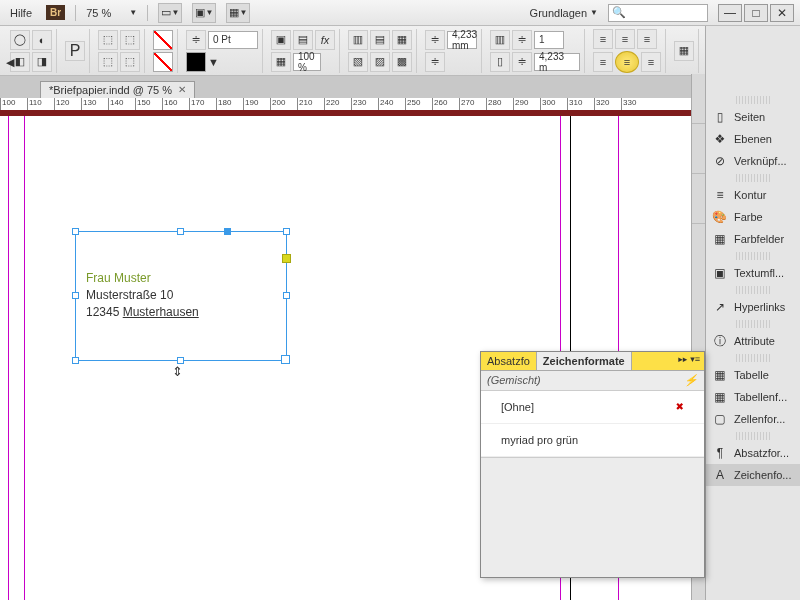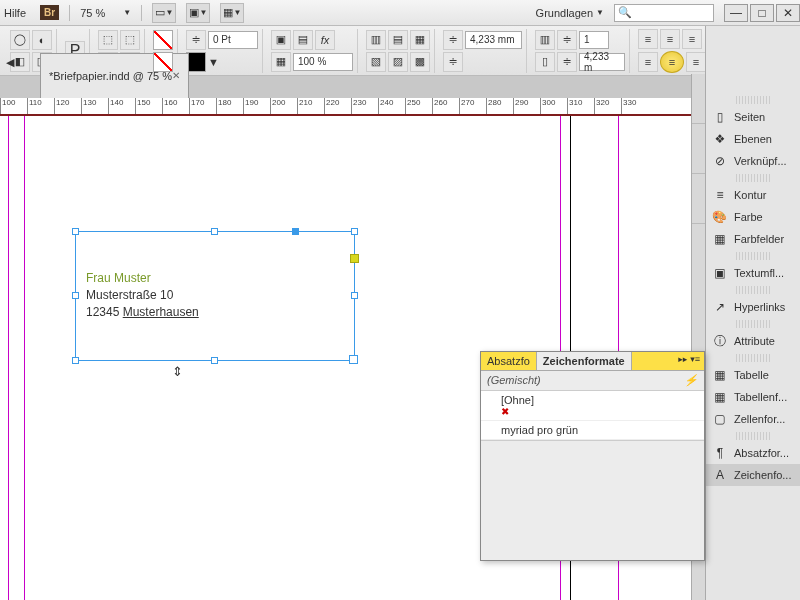--- a/index.html
+++ b/index.html
@@ -1,19 +1,19 @@
 <!DOCTYPE html>
 <html><head>
 <meta charset="utf-8">
 <style>
 * { box-sizing: border-box; margin: 0; padding: 0; font-family: "Segoe UI", Tahoma, sans-serif; }
 body { background: #e8e8e8; width: 800px; height: 600px; overflow: hidden; position: relative; font-size: 11px; color: #333; }
 
 
-.menu-bar { height: 26px; background: linear-gradient(#f5f5f5,#e5e5e5); border-bottom: 1px solid #bbb; display: flex; align-items: center; padding: 0 0; gap: 10px; }
+.menu-bar { height: 26px; background: linear-gradient(#f5f5f5,#e5e5e5); border-bottom: 1px solid #bbb; display: flex; align-items: center; padding: 0 6px; gap: 10px; }
 .menu-bar .help { padding: 0 4px; }
 .menu-bar .br { background: #4a3020; color: #e8c080; font-weight: bold; padding: 2px 4px; font-size: 10px; }
 .menu-bar .zoom { display: flex; align-items: center; gap: 18px; }
 .menu-bar .tri { font-size: 8px; }
 .menu-bar .iconbtn { width: 24px; height: 20px; background: #ddd; border: 1px solid #bbb; display: inline-flex; align-items: center; justify-content: center; }
 .menu-bar .spacer { flex: 1; }
 .menu-bar .workspace { display: flex; align-items: center; gap: 3px; }
 .menu-bar .search { width: 100px; height: 18px; background: #fff; border: 1px solid #aaa; display: flex; align-items: center; padding: 0 3px; }
 .win-controls { display: flex; gap: 2px; margin-left: auto; }
 .win-controls div { width: 24px; height: 18px; background: #e5e5e5; border: 1px solid #999; display: flex; align-items: center; justify-content: center; font-size: 12px; }
@@ -25,34 +25,34 @@
 .tb-ico { width: 20px; height: 20px; background: #e8e8e8; border: 1px solid #ccc; display: inline-flex; align-items: center; justify-content: center; font-size: 11px; }
 .tb-row { display: flex; gap: 2px; align-items: center; }
 .tb-field { height: 18px; background: #fff; border: 1px solid #aaa; padding: 0 4px; font-size: 10px; display: flex; align-items: center; }
 .swatch-none { width: 20px; height: 20px; background: #fff; border: 1px solid #aaa; position: relative; }
 .swatch-none:after { content: ""; position: absolute; left: 0; top: 0; right: 0; bottom: 0; background: linear-gradient(to top right, transparent 45%, red 45%, red 55%, transparent 55%); }
 .swatch-black { width: 20px; height: 20px; background: #000; border: 1px solid #aaa; }
 .highlight-btn { width: 24px; height: 22px; border-radius: 50%; background: radial-gradient(#ffe97a,#e8c838); border: 1px solid #c8a820; display: flex; align-items: center; justify-content: center; }
 
 
 .tab-bar { height: 22px; background: #c8c8c8; display: flex; align-items: flex-end; padding-left: 40px; }
-.doc-tab { background: #e8e8e8; border: 1px solid #999; border-bottom: none; padding: 16px 8px; font-size: 11px; display: flex; align-items: flex-start; }
+.doc-tab { background: #e8e8e8; border: 1px solid #999; border-bottom: none; padding: 2px 8px; font-size: 11px; display: flex; align-items: flex-start; gap: 6px; }
 .doc-tab .x { font-size: 10px; color: #666; }
 
 
-.ruler { height: 18px; background: #fff; border-bottom: 2px solid #7f1d1d; display: flex; font-size: 8px; color: #444; position: relative; margin-right: 95px;}
+.ruler { height: 18px; background: #fff; border-bottom: 6px solid #7f1d1d; display: flex; font-size: 8px; color: #444; position: relative; margin-right: 95px;}
 .ruler .tick { width: 27px; border-left: 1px solid #888; padding-left: 1px; }
 
 
 .canvas { position: absolute; left: 0; top: 116px; right: 95px; bottom: 0; background: #fff; overflow: hidden; }
 .canvas .guide-v { position: absolute; top: 0; bottom: 0; width: 1px; background: #c800c8; }
 .canvas .edge { position: absolute; top: 0; bottom: 0; width: 1px; background: #000; }
 
 
-.frame { position: absolute; left: 75px; top: 115px; width: 280px; height: 130px; border: 1px solid #3a9ae8; }
+.frame { position: absolute; left: 75px; top: 115px; width: 212px; height: 130px; border: 1px solid #3a9ae8; }
 .frame .handle { position: absolute; width: 7px; height: 7px; background: #fff; border: 1px solid #3a9ae8; }
 .frame .handle.solid { background: #3a9ae8; }
 .frame .handle.yellow { background: #d8d820; border-color: #a8a810; width: 9px; height: 9px;}
 .frame .txt { position: absolute; left: 10px; top: 38px; font-size: 12px; line-height: 1.4; }
 .frame .txt .green { color: #7a9a2a; }
 .frame .txt .under { text-decoration: underline; }
 .resize-cursor { position: absolute; left: 172px; top: 248px; font-size: 13px; }
 
 
 .panel-dock { position: absolute; right: 0; top: 26px; width: 95px; bottom: 0; background: #e5e5e5; border-left: 1px solid #aaa; }
@@ -64,21 +64,21 @@
 .panel-collapse-bar .stub { height: 50px; border-bottom: 1px solid #bbb; }
 
 
 .float-panel { position: absolute; left: 480px; top: 351px; width: 225px; background: #ececec; border: 1px solid #888; box-shadow: 2px 2px 6px rgba(0,0,0,.25); font-size: 11px; }
 .float-panel .hdr { display: flex; background: #fde047; border-bottom: 1px solid #aaa; }
 .float-panel .tab { padding: 3px 6px; border-right: 1px solid #aaa; }
 .float-panel .tab.active { background: #ececec; font-weight: bold; }
 .float-panel .hdr .ctrl { margin-left: auto; padding: 2px 4px; font-size: 9px; display: flex; gap: 3px; }
 .float-panel .mix { padding: 3px 6px; color: #555; font-style: italic; display:flex; justify-content: space-between;}
 .float-panel .list { background: #fff; max-height: 100px; border-top: 1px solid #ccc; }
-.float-panel .li { padding: 3px 20px; border-bottom: 1px solid #eee; display: flex; justify-content: space-between; flex-direction: column; }
+.float-panel .li { padding: 10px 20px; border-bottom: 1px solid #eee; display: flex; justify-content: space-between; }
 .float-panel .li .del { color: #c00; font-size: 10px; }
 .float-panel .blank { height: 120px; background: #ececec; border-top: 1px solid #ccc;}
 </style>
 </head>
 <body>
 
 <div class="menu-bar">
   <span class="help">Hilfe</span>
   <span class="br">Br</span>
   <span style="width:1px;height:16px;background:#bbb"></span>
@@ -150,39 +150,39 @@
   <div class="tb-group">
     <div class="tb-row">
         <span class="tb-ico">▣</span>
         <span class="tb-ico">▤</span>
         <span class="tb-ico">
           <i>fx</i>
         </span>
       </div>
     <div class="tb-row">
         <span class="tb-ico">▦</span>
-        <span class="tb-field" style="width:60px">100 %</span>
+        <span class="tb-field" style="width:28px">100 %</span>
       </div>
   </div>
   <div class="tb-group">
     <div class="tb-row">
         <span class="tb-ico">▥</span>
         <span class="tb-ico">▤</span>
         <span class="tb-ico">▦</span>
       </div>
     <div class="tb-row">
         <span class="tb-ico">▧</span>
         <span class="tb-ico">▨</span>
         <span class="tb-ico">▩</span>
       </div>
   </div>
   <div class="tb-group">
     <div class="tb-row">
         <span class="tb-ico">≑</span>
-        <span class="tb-field" style="width:57px">4,233 mm</span>
+        <span class="tb-field" style="width:30px">4,233 mm</span>
       </div>
     <div class="tb-row">
         <span class="tb-ico">≑</span>
       </div>
   </div>
   <div class="tb-group">
     <div class="tb-row">
         <span class="tb-ico">▥</span>
         <span class="tb-ico">≑</span>
         <span class="tb-field" style="width:30px">1</span>

